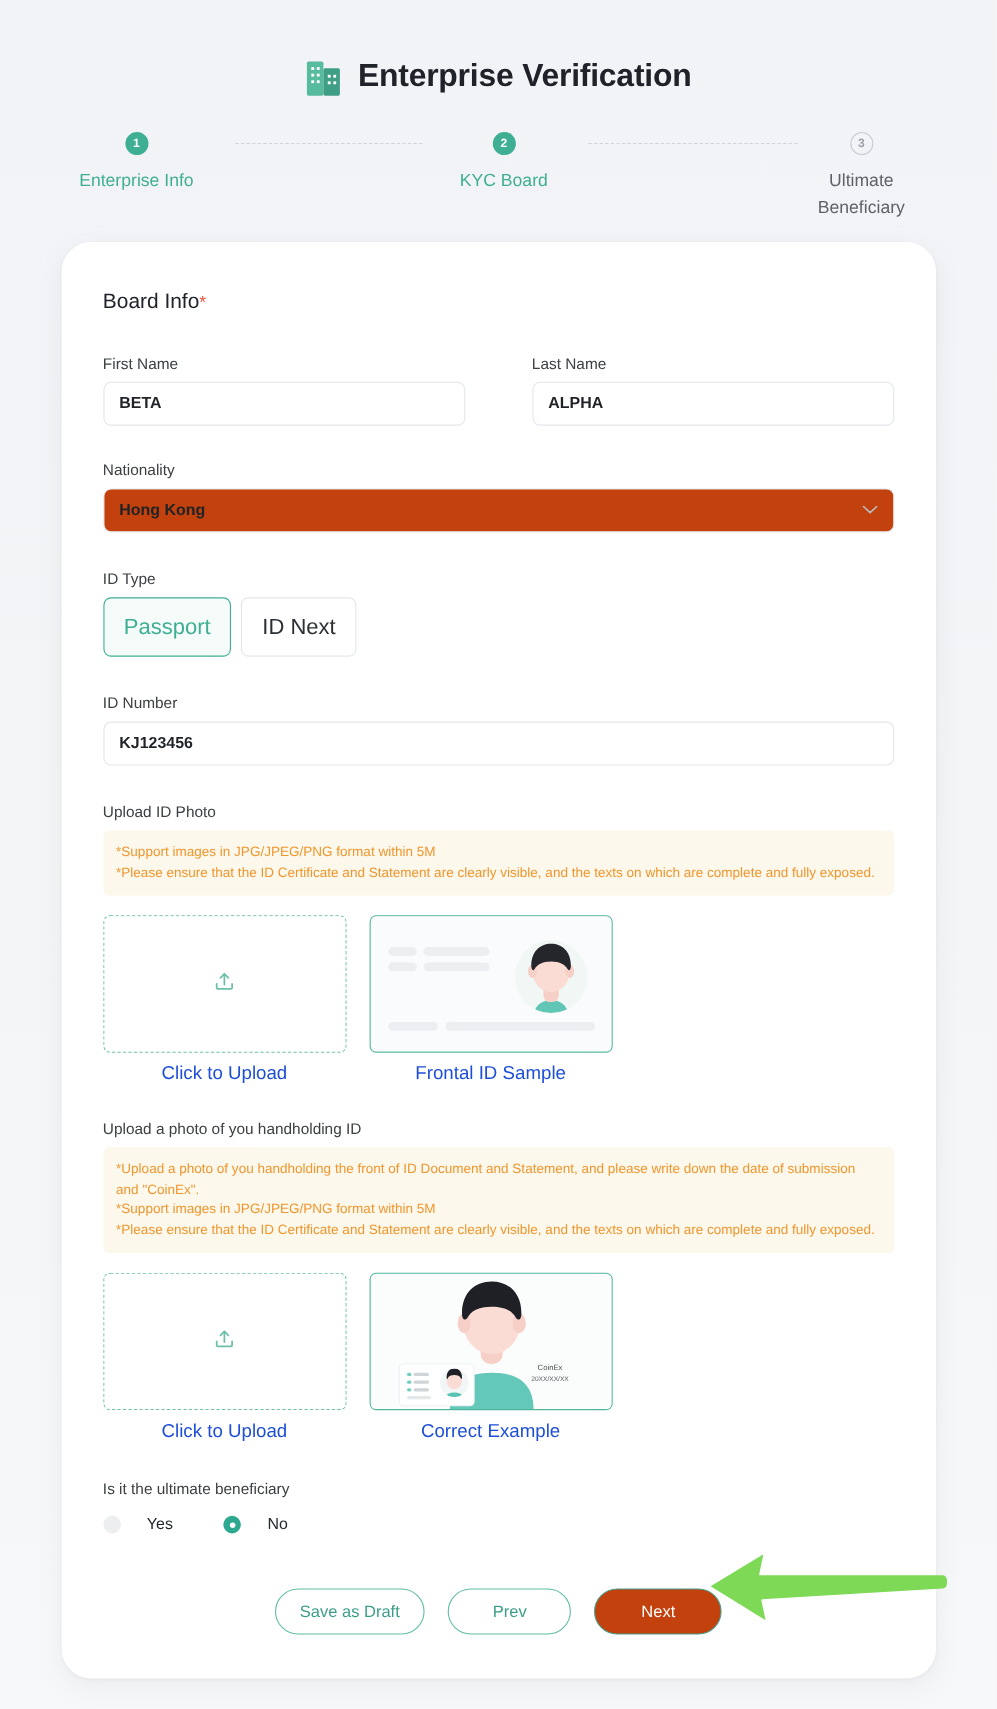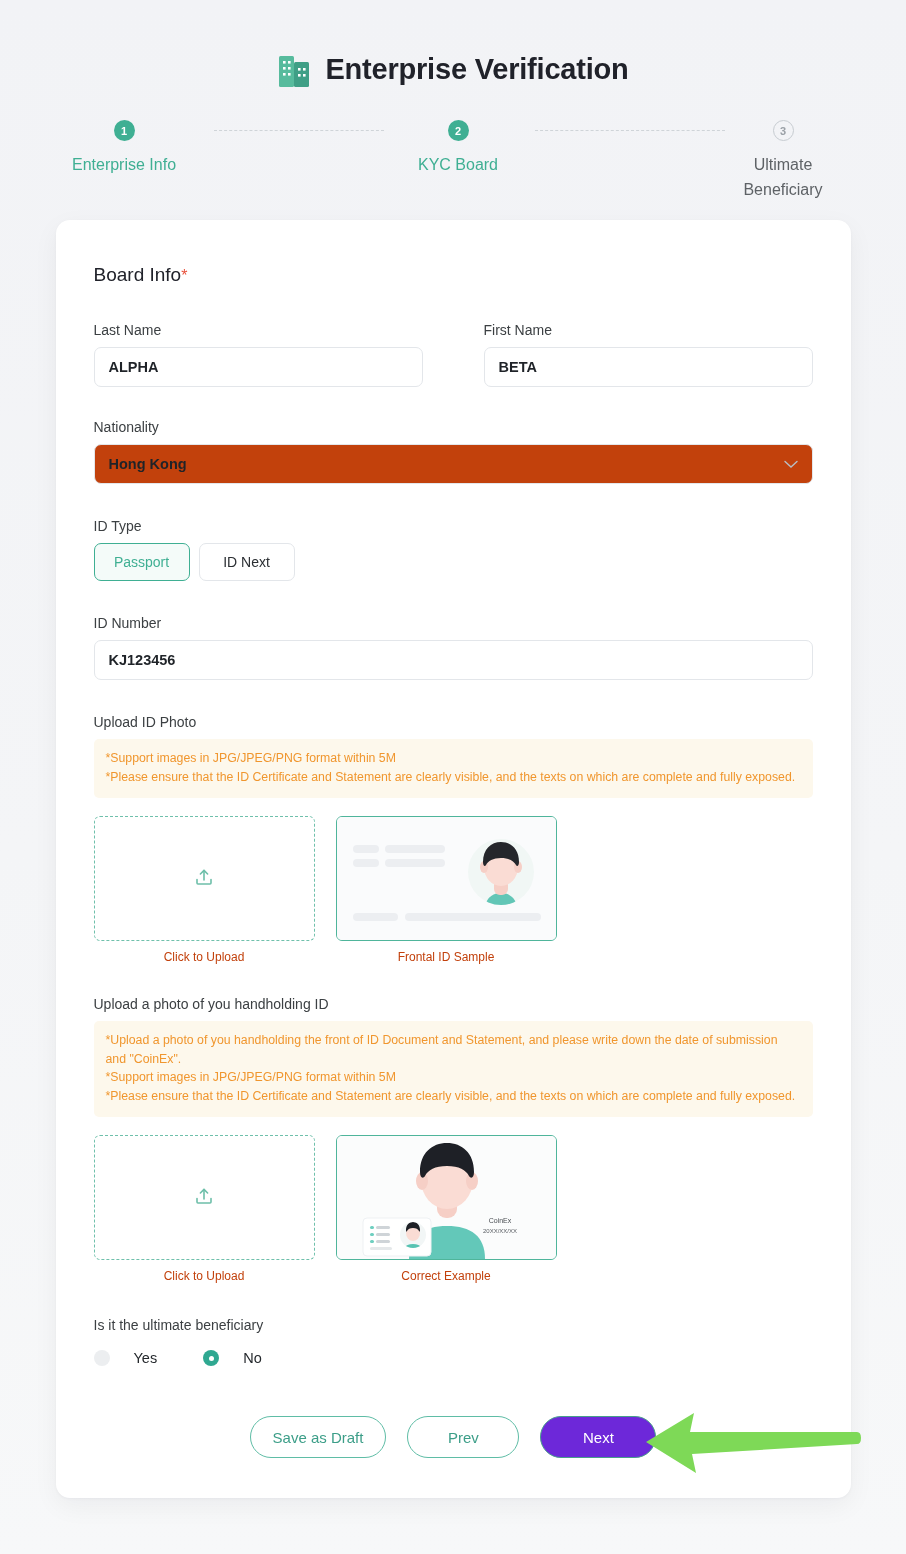--- a/index.html
+++ b/index.html
@@ -83,21 +83,21 @@
   }
   .line-1 { left: 214px; width: 170px; }
   .line-2 { left: 535px; width: 190px; }
 
   
   .card {
     position: relative;
     width: 795px;
     margin: 16px auto 0;
     background: #ffffff;
-    border-radius: 14px;
+    border-radius: 27px;
     padding: 44px 38px 40px;
     box-shadow: 0 1px 3px rgba(16,24,40,.04), 0 8px 26px rgba(16,24,40,.05);
   }
 
   .section-title {
     font-size: 19px;
     color: #20222a;
     margin-bottom: 36px;
   }
   .req { color: #e8513b; font-size: 16px; }
@@ -140,26 +140,26 @@
     font-size: 14.5px;
     color: #1f2328;
     font-weight: bold;
     cursor: pointer;
   }
   .chevron { width: 14px; height: 9px; }
 
   
   .idtype-row { display: flex; gap: 9px; }
   .idtype-btn {
-    height: 38px;
+    height: 54px;
     min-width: 96px;
     padding: 0 18px;
     border-radius: 7px;
     display: flex; align-items: center; justify-content: center;
-    font-size: 14px;
+    font-size: 20px;
     cursor: pointer;
     background: #fff;
     border: 1px solid #e3e6ea;
     color: #2b2f33;
   }
   .idtype-btn.selected {
     border: 1px solid #3faf93;
     background: #f4fbf9;
     color: #3faf93;
   }
@@ -193,22 +193,22 @@
   .sample {
     width: 221px;
     height: 125px;
     border: 1.4px solid #4fb59b;
     border-radius: 6px;
     background: #fafbfc;
     overflow: hidden;
     position: relative;
   }
   .caption {
-    font-size: 12px;
-    color: #c2410c;
+    font-size: 17px;
+    color: #1d4ed8;
     margin-top: 9px;
     text-align: right;
   }
 
   
   .radio-row { display: flex; align-items: center; gap: 46px; margin-top: 17px; }
   .radio-opt { display: flex; align-items: center; gap: 24px; cursor: pointer; }
   .radio-dot {
     width: 16px; height: 16px; border-radius: 50%;
     background: #eceef0;
@@ -240,21 +240,21 @@
     font-size: 15px;
     cursor: pointer;
   }
   .btn-outline {
     border: 1px solid #5fbda6;
     background: #fff;
     color: #3c9e88;
   }
   .btn-primary {
     border: 1px solid #479e8b;
-    background: #6d28d9;
+    background: #c2410c;
     color: #ffffff;
     min-width: 116px;
   }
 
   
   .arrow-overlay {
     position: absolute;
     left: 636px;
     top: 1405px;
     width: 225px;
@@ -309,26 +309,26 @@
   </div>
 
   <div class="card">
 
     <div class="section-title">
       <span>Board Info</span><span class="req">*</span>
     </div>
 
     <div class="row2">
       <div class="col">
+        <div class="field-label">First Name</div>
+        <div class="input" placeholder="First Name">BETA</div>
+      </div>
+      <div class="col">
         <div class="field-label">Last Name</div>
         <div class="input" placeholder="Last Name">ALPHA</div>
-      </div>
-      <div class="col">
-        <div class="field-label">First Name</div>
-        <div class="input" placeholder="First Name">BETA</div>
       </div>
     </div>
 
     <div class="gap-md"></div>
 
     <div>
       <div class="field-label">Nationality</div>
       <div class="select">
         <span>Hong Kong</span>
         <span>

